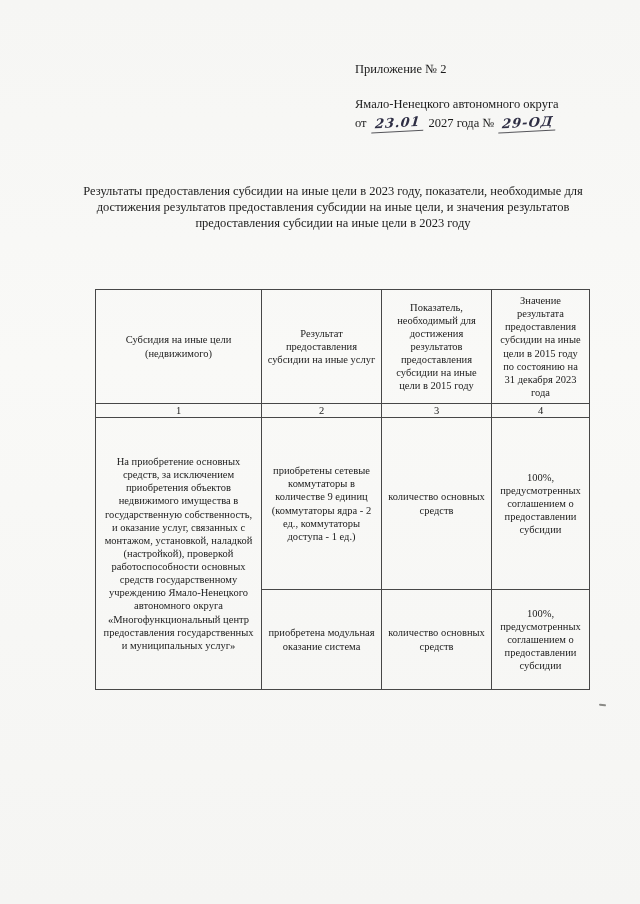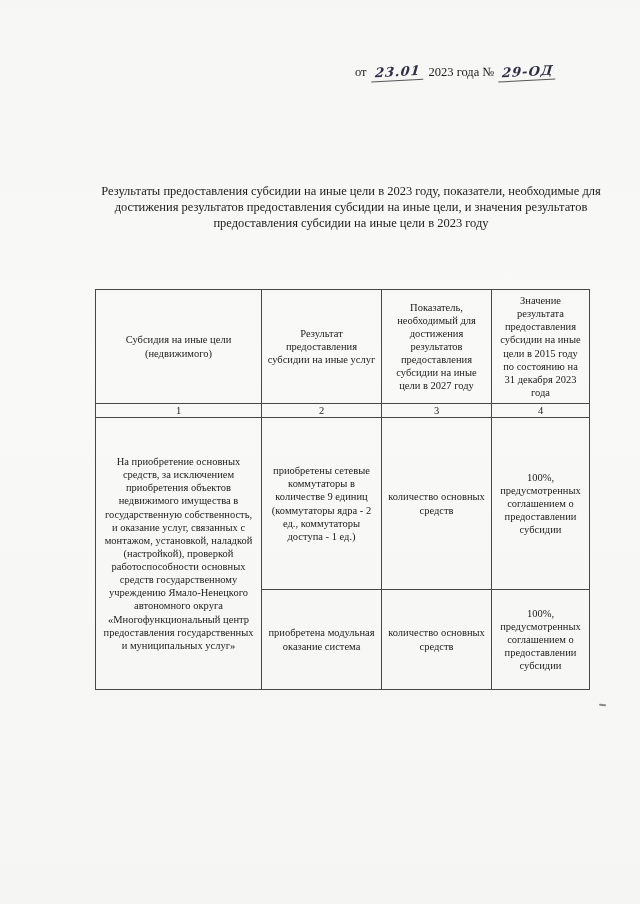--- a/index.html
+++ b/index.html
@@ -45,21 +45,21 @@
     transform: rotate(-3deg) skewX(-8deg);
     border-bottom: 1px solid #55555a;
     padding: 0 3px;
     margin: 0 2px;
     letter-spacing: 1px;
   }
 
   
   .doc-title {
     position: absolute;
-    left: 101px;
+    left: 83px;
     top: 183px;
     width: 500px;
     text-align: center;
     font-size: 12.5px;
     line-height: 1.28;
   }
 
   
   table.results {
     position: absolute;
@@ -102,42 +102,44 @@
     height: 2px;
     background: #8a8a86;
     border-radius: 1px;
     transform: rotate(8deg);
   }
 </style>
 </head>
 <body>
 
 <div class="appendix-block">
+  <div class="appendix-label">Приложение № 2</div>
+  <span class="order-line">Ямало-Ненецкого автономного округа</span>
   <div class="order-date-line">
     <span>от</span>
     <span class="handwritten">23.01</span>
-    <span>2023 года №</span>
+    <span>2027 года №</span>
     <span class="handwritten">29-ОД</span>
   </div>
 </div>
 
 <div class="doc-title">Результаты предоставления субсидии на иные цели в 2023 году, показатели, необходимые для достижения результатов предоставления субсидии на иные цели, и значения результатов предоставления субсидии на иные цели в 2023 году</div>
 
 <table class="results">
   <colgroup>
     <col class="c1">
       <col class="c2">
       <col class="c3">
       <col class="c4">
   </colgroup>
   <tbody>
     <tr class="header-row">
       <th>Субсидия на иные цели (недвижимого)</th>
       <th>Результат предоставления субсидии на иные услуг</th>
-      <th>Показатель, необходимый для достижения результатов предоставления субсидии на иные цели в 2027 году</th>
+      <th>Показатель, необходимый для достижения результатов предоставления субсидии на иные цели в 2015 году</th>
       <th>Значение результата предоставления субсидии на иные цели в 2015 году по состоянию на 31 декабря 2023 года</th>
     </tr>
     <tr class="num-row">
       <td>1</td>
       <td>2</td>
       <td>3</td>
       <td>4</td>
     </tr>
     <tr class="body-row-1">
       <td class="direction-cell" rowspan="2">На приобретение основных средств, за исключением приобретения объектов недвижимого имущества в государственную собственность, и оказание услуг, связанных с монтажом, установкой, наладкой (настройкой), проверкой работоспособности основных средств государственному учреждению Ямало-Ненецкого автономного округа «Многофункциональный центр предоставления государственных и муниципальных услуг»</td>

